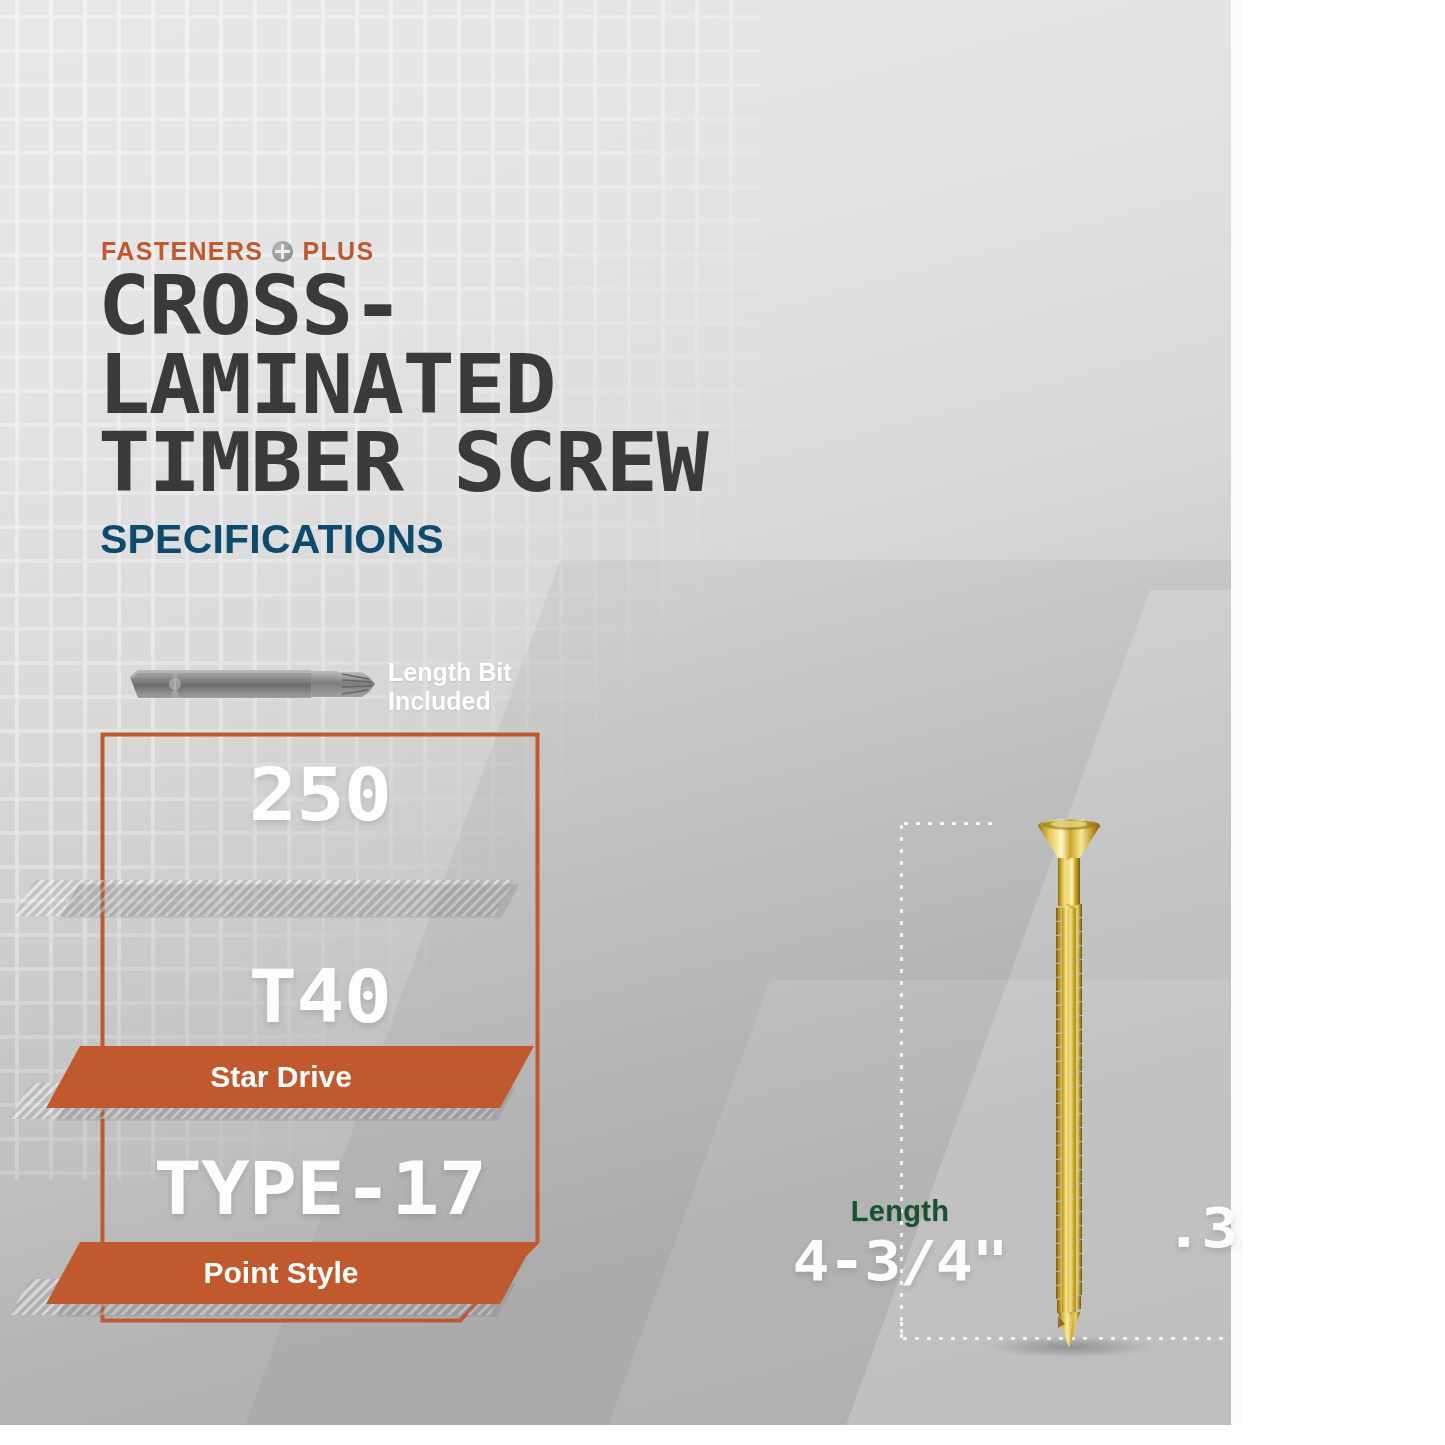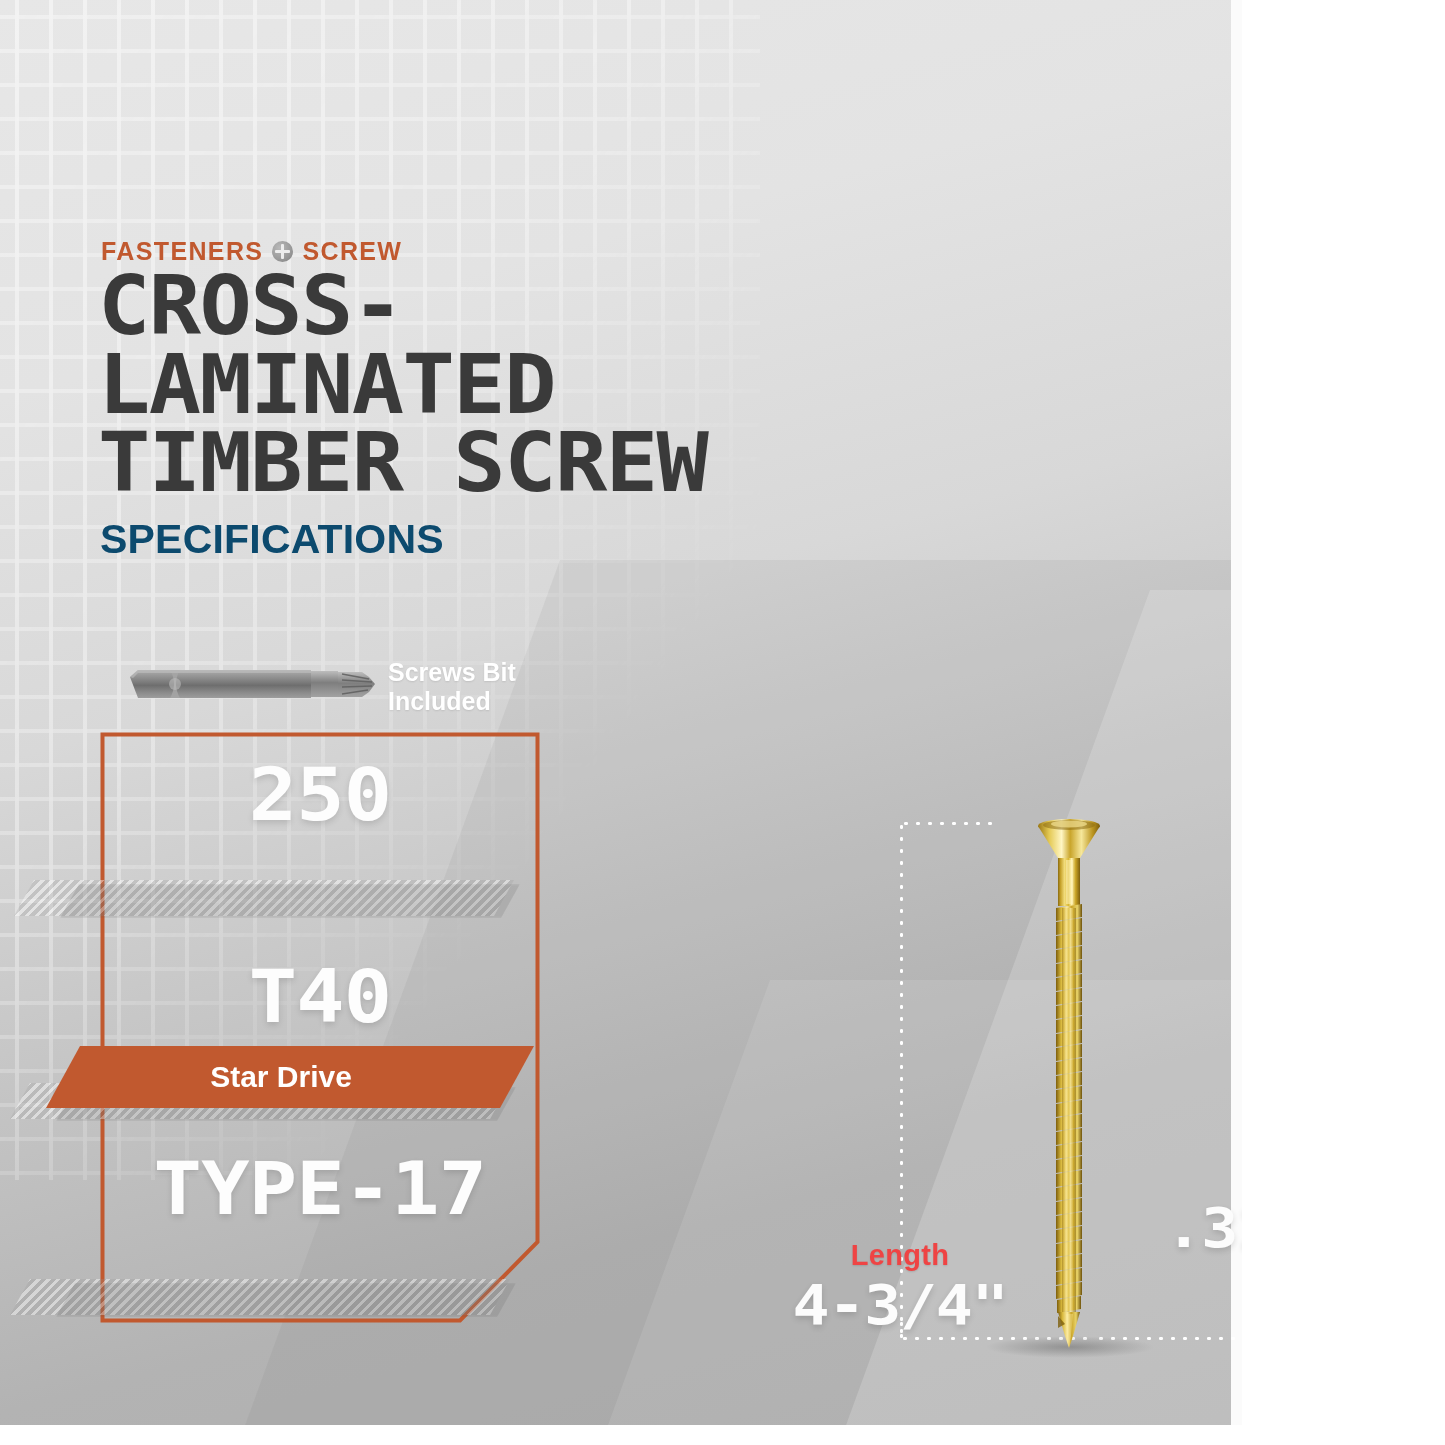--- a/index.html
+++ b/index.html
@@ -160,23 +160,22 @@
     background-size:12px 5px; background-repeat:repeat-x;
   }
   .dot-v{
     width:5px;
     background-image:radial-gradient(circle, #ffffff 0 1.7px, transparent 2px);
     background-size:5px 12px; background-repeat:repeat-y;
   }
 
   .meas{ position:absolute; text-align:center; }
   .meas-label{
-    color:#ef4444; font-size:29px; font-weight:bold; letter-spacing:.01em;
+    color:#14532d; font-size:29px; font-weight:bold; letter-spacing:.01em;
     text-shadow:0 1px 2px rgba(0,0,0,.12);
-    margin-top:44px;
   }
   .meas-value{
     color:#fcfcfc;
     font-family:"DejaVu Sans Mono", monospace;
     font-weight:bold; font-size:56px; line-height:1.05;
     letter-spacing:-0.02em;
     transform:scaleX(1.1); transform-origin:center top;
     text-shadow:0 3px 6px rgba(0,0,0,.14);
     margin-top:4px;
   }
@@ -190,21 +189,21 @@
   <div class="facet facet-a"></div>
   <div class="facet facet-b"></div>
   <div class="facet facet-c"></div>
   <div class="bg-crosses"></div>
   <div class="right-white"></div>
   <div class="bottom-white"></div>
 
   <div class="brand">
     <span>FASTENERS</span>
     <span class="brand-screw"></span>
-    <span>SCREW</span>
+    <span>PLUS</span>
   </div>
 
   <div class="title">
     <div>CROSS-</div>
     <div>LAMINATED</div>
     <div>TIMBER SCREW</div>
   </div>
 
   <div class="subtitle">SPECIFICATIONS</div>
 
@@ -236,21 +235,21 @@
       <g stroke="#5f5f5f" stroke-width="1.6" opacity=".85">
         <line x1="216" y1="9" x2="243" y2="14"></line>
         <line x1="216" y1="15" x2="246" y2="17"></line>
         <line x1="216" y1="22" x2="246" y2="21"></line>
         <line x1="216" y1="29" x2="242" y2="25"></line>
       </g>
       <path d="M4 12 L12 5 L185 5 L185 8 L12 8 L7 13 Z" fill="#c2c2c2" opacity=".55"></path>
     </svg>
   </div>
   <div class="bit-label">
-    <div>Screws Bit</div>
+    <div>Length Bit</div>
     <div>Included</div>
   </div>
 
   <div class="spec-box">
     <svg viewBox="0 0 440 591" preserveAspectRatio="none">
       <path d="M2.5 2.5 L437.5 2.5 L437.5 510 L360 588.5 L2.5 588.5 Z" fill="none" stroke="#c1592f" stroke-width="4"></path>
     </svg>
   </div>
 
   <div class="spec-value" style="left:100px; top:758px;">250</div>
@@ -261,20 +260,24 @@
   <div class="banner-hatch" style="left:10px; top:1083px; width:500px;"></div>
   <div class="banner-shadow" style="left:56px; top:1087px; width:460px;"></div>
   <div class="banner" style="left:46px; top:1046px; width:488px;text-align:center;">
     <div class="banner-shape"></div>
     <span class="banner-text">Star Drive</span>
   </div>
 
   <div class="spec-value" style="left:100px; top:1152px;">TYPE-17</div>
   <div class="banner-hatch" style="left:10px; top:1279px; width:500px;"></div>
   <div class="banner-shadow" style="left:56px; top:1283px; width:460px;"></div>
+  <div class="banner" style="left:46px; top:1242px; width:488px;">
+    <div class="banner-shape"></div>
+    <span class="banner-text">Point Style</span>
+  </div>
 
   <div class="dim dot-h" style="left:900px; top:821px; width:100px;"></div>
   <div class="dim dot-v" style="left:899px; top:821px; height:515px;"></div>
   <div class="dim dot-h" style="left:899px; top:1336px; width:188px;"></div>
   <div class="dim dot-h" style="left:1095px; top:1336px; width:160px;"></div>
   <div class="dim dot-v" style="left:1251px; top:1318px; height:22px;"></div>
   <div class="dim dot-v" style="left:899px; top:1318px; height:22px;"></div>
 
   <div class="screw-shadow"></div>
   <div class="screw-wrap">

